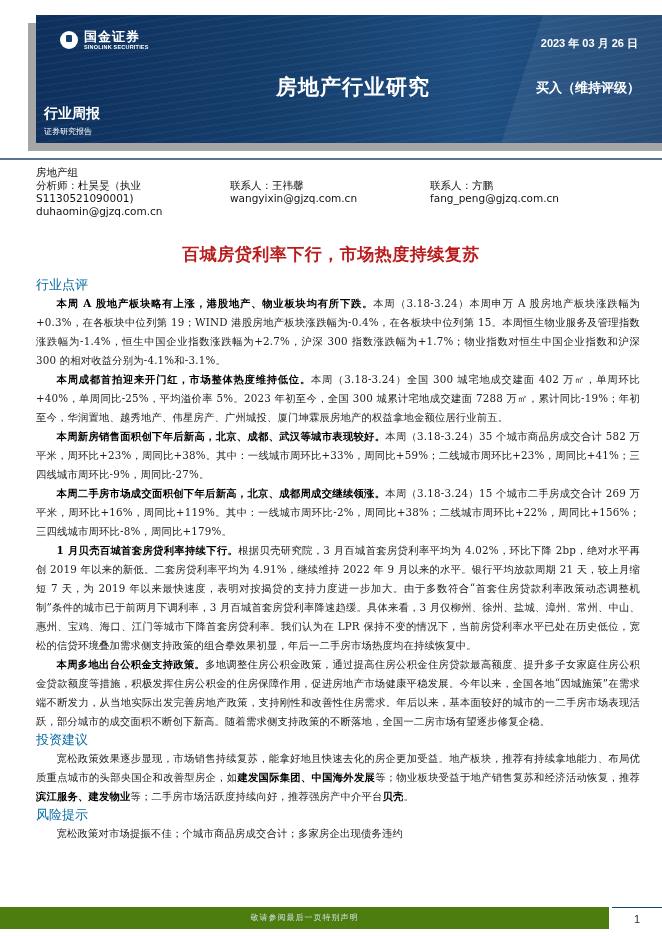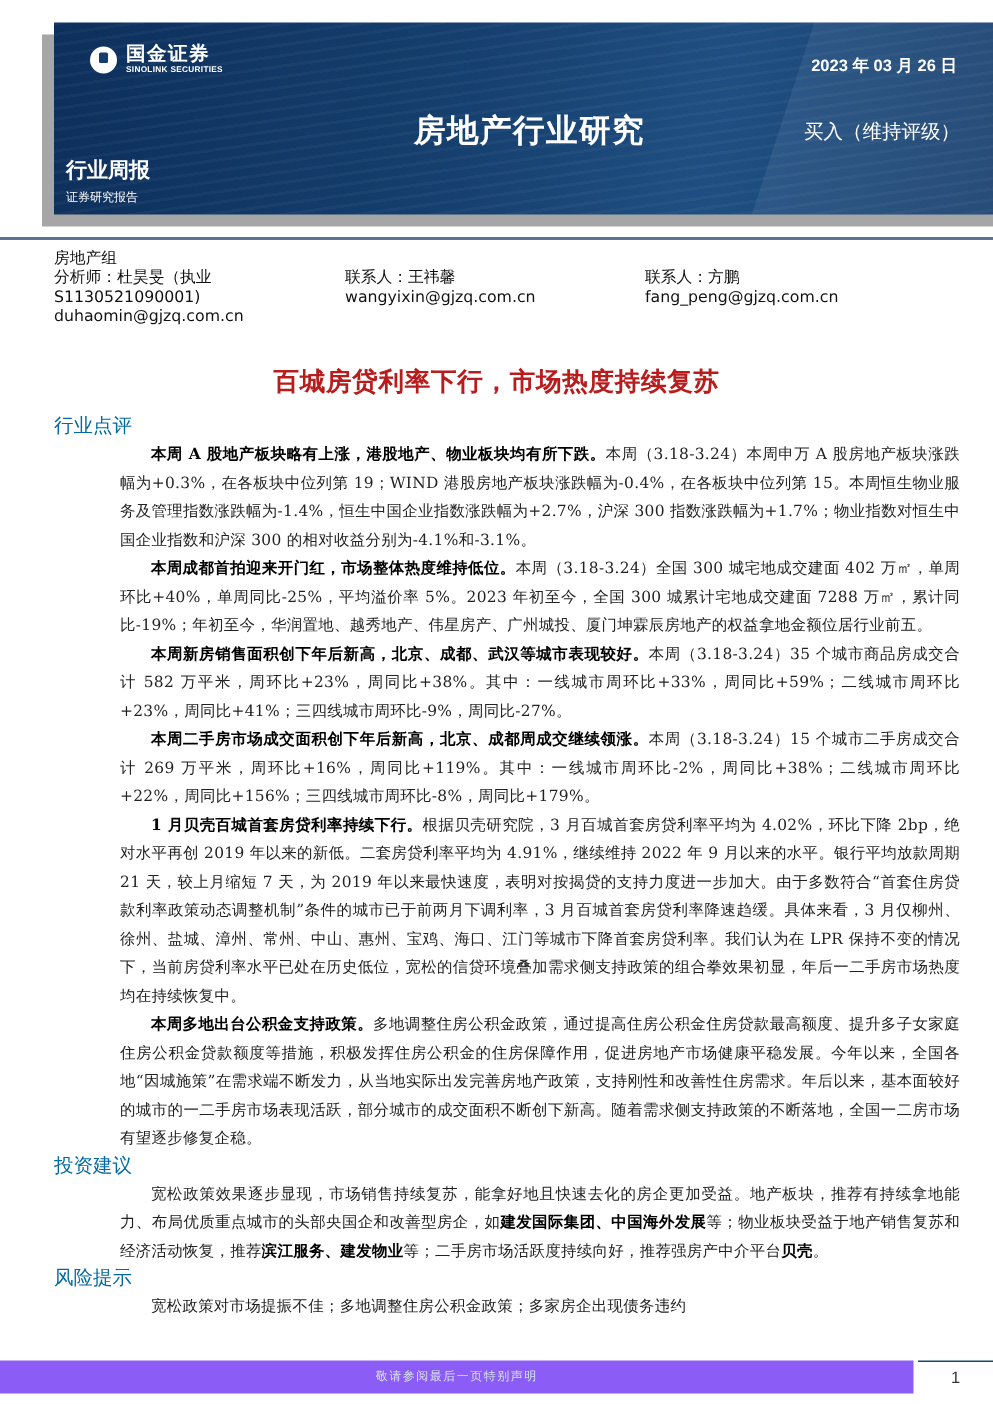--- a/index.html
+++ b/index.html
@@ -16,41 +16,41 @@
   .hdr::after { content: ""; position: absolute; right: -60px; top: -40px; width: 200px; height: 240px;
          background: rgba(255,255,255,0.07); transform: rotate(18deg); }
   .logo { position: absolute; left: 10px; top: 15px; display: flex; align-items: center; gap: 6px; z-index: 2; padding-left: 14px; }
   .logo-mark { width: 18px; height: 18px; border-radius: 50%; background: #fff; position: relative; }
   .logo-mark::after { content: ""; position: absolute; left: 6px; top: 4px; width: 6px; height: 7px; background: #163e6d; border-radius: 1px; }
   .logo-text { display: flex; flex-direction: column; line-height: 1; }
   .logo-cn { font-family: "DejaVu Sans", sans-serif; font-size: 13px; font-weight: bold; letter-spacing: 1px; }
   .logo-en { font-family: "Liberation Sans", sans-serif; font-size: 5.5px; font-weight: bold; margin-top: 2px; letter-spacing: 0.2px; }
   .hdr-date { position: absolute; right: 24px; top: 21px; font-family: "Liberation Sans", sans-serif; font-size: 11px; font-weight: bold; z-index: 2; }
   .hdr-title { position: absolute; left: 240px; top: 58px; font-family: "DejaVu Sans", sans-serif; font-size: 21px; font-weight: bold; letter-spacing: 1px; z-index: 2; }
-  .hdr-rating { position: absolute; right: 22px; top: 64px; font-family: "DejaVu Sans", sans-serif; font-size: 13px; font-weight: normal; z-index: 2; }
+  .hdr-rating { position: absolute; right: 22px; top: 64px; font-family: "DejaVu Sans", sans-serif; font-size: 13px; font-weight: bold; z-index: 2; }
   .hdr-type { position: absolute; left: 8px; top: 90px; font-family: "DejaVu Sans", sans-serif; font-size: 14px; font-weight: bold; z-index: 2; }
   .hdr-sub { position: absolute; left: 8px; top: 111px; font-family: "DejaVu Sans", sans-serif; font-size: 8px; z-index: 2; }
   .hdr-rule { position: absolute; left: 0; top: 158px; width: 662px; height: 2px; background: #5c7391; }
 
   
   .analysts { position: absolute; top: 166px; left: 36px; width: 600px; font-family: "DejaVu Sans", sans-serif; font-size: 10.5px; line-height: 13px; color: #111; }
   .an-col { position: absolute; top: 0; }
   .an-col div { white-space: nowrap; }
 
   
   .headline { position: absolute; top: 243px; left: 0; width: 662px; text-align: center; font-family: "DejaVu Sans", sans-serif; font-size: 17px; font-weight: bold; color: #b91c1c; letter-spacing: 0.5px; }
 
   
   .body { position: absolute; left: 36px; top: 276px; width: 604px; }
   .sec-title { font-family: "DejaVu Sans", sans-serif; font-size: 13px; color: #0369a1; line-height: 18px; }
-  .para { font-size: 10.3px; line-height: 19px; text-indent: 2em; text-align: justify; color: #222; letter-spacing: 0.2px; margin-left: 44px; }
+  .para { font-size: 10.3px; line-height: 19px; text-indent: 2em; text-align: justify; color: #222; letter-spacing: 0.2px; }
   .para b { font-weight: bold; color: #000; }
 
   
-  .footer { position: absolute; left: 0; top: 907px; width: 609px; height: 22px; background: #8b5cf6; color: #d7e2ea; font-size: 8px; text-align: center; line-height: 22px; letter-spacing: 1px; }
+  .footer { position: absolute; left: 0; top: 907px; width: 609px; height: 22px; background: #4d7c0f; color: #d7e2ea; font-size: 8px; text-align: center; line-height: 22px; letter-spacing: 1px; }
   .page-num { position: absolute; left: 612px; top: 907px; width: 50px; height: 22px; font-family: "Liberation Sans", sans-serif; font-size: 11px; line-height: 22px; text-align: center; color: #333; border-top: 1px solid #0e4a6e; }
 </style>
 </head>
 <body>
 
 <div class="hdr-shadow"></div>
 <div class="hdr">
   <div class="logo">
     <span class="logo-mark"></span>
     <span class="logo-text">
@@ -92,17 +92,17 @@
   <p class="para"><b>本周成都首拍迎来开门红，市场整体热度维持低位。</b><span>本周（3.18-3.24）全国 300 城宅地成交建面 402 万㎡，单周环比+40%，单周同比-25%，平均溢价率 5%。2023 年初至今，全国 300 城累计宅地成交建面 7288 万㎡，累计同比-19%；年初至今，华润置地、越秀地产、伟星房产、广州城投、厦门坤霖辰房地产的权益拿地金额位居行业前五。</span></p>
   <p class="para"><b>本周新房销售面积创下年后新高，北京、成都、武汉等城市表现较好。</b><span>本周（3.18-3.24）35 个城市商品房成交合计 582 万平米，周环比+23%，周同比+38%。其中：一线城市周环比+33%，周同比+59%；二线城市周环比+23%，周同比+41%；三四线城市周环比-9%，周同比-27%。</span></p>
   <p class="para"><b>本周二手房市场成交面积创下年后新高，北京、成都周成交继续领涨。</b><span>本周（3.18-3.24）15 个城市二手房成交合计 269 万平米，周环比+16%，周同比+119%。其中：一线城市周环比-2%，周同比+38%；二线城市周环比+22%，周同比+156%；三四线城市周环比-8%，周同比+179%。</span></p>
   <p class="para"><b>1 月贝壳百城首套房贷利率持续下行。</b><span>根据贝壳研究院，3 月百城首套房贷利率平均为 4.02%，环比下降 2bp，绝对水平再创 2019 年以来的新低。二套房贷利率平均为 4.91%，继续维持 2022 年 9 月以来的水平。银行平均放款周期 21 天，较上月缩短 7 天，为 2019 年以来最快速度，表明对按揭贷的支持力度进一步加大。由于多数符合“首套住房贷款利率政策动态调整机制”条件的城市已于前两月下调利率，3 月百城首套房贷利率降速趋缓。具体来看，3 月仅柳州、徐州、盐城、漳州、常州、中山、惠州、宝鸡、海口、江门等城市下降首套房贷利率。我们认为在 LPR 保持不变的情况下，当前房贷利率水平已处在历史低位，宽松的信贷环境叠加需求侧支持政策的组合拳效果初显，年后一二手房市场热度均在持续恢复中。</span></p>
   <p class="para"><b>本周多地出台公积金支持政策。</b><span>多地调整住房公积金政策，通过提高住房公积金住房贷款最高额度、提升多子女家庭住房公积金贷款额度等措施，积极发挥住房公积金的住房保障作用，促进房地产市场健康平稳发展。今年以来，全国各地“因城施策”在需求端不断发力，从当地实际出发完善房地产政策，支持刚性和改善性住房需求。年后以来，基本面较好的城市的一二手房市场表现活跃，部分城市的成交面积不断创下新高。随着需求侧支持政策的不断落地，全国一二房市场有望逐步修复企稳。</span></p>
 
   <div class="sec-title">投资建议</div>
   <p class="para"><span>宽松政策效果逐步显现，市场销售持续复苏，能拿好地且快速去化的房企更加受益。地产板块，推荐有持续拿地能力、布局优质重点城市的头部央国企和改善型房企，如</span><b>建发国际集团、中国海外发展</b><span>等；物业板块受益于地产销售复苏和经济活动恢复，推荐</span><b>滨江服务、建发物业</b><span>等；二手房市场活跃度持续向好，推荐强房产中介平台</span><b>贝壳</b><span>。</span></p>
 
   <div class="sec-title">风险提示</div>
-  <p class="para"><span>宽松政策对市场提振不佳；多地调整住房公积金政策；多家房企出现债务违约</span></p>
+  <p class="para"><span>宽松政策对市场提振不佳；个城市商品房成交合计；多家房企出现债务违约</span></p>
 </div>
 
 <div class="footer">敬请参阅最后一页特别声明</div>
 <div class="page-num">1</div>
 
 </body></html>

